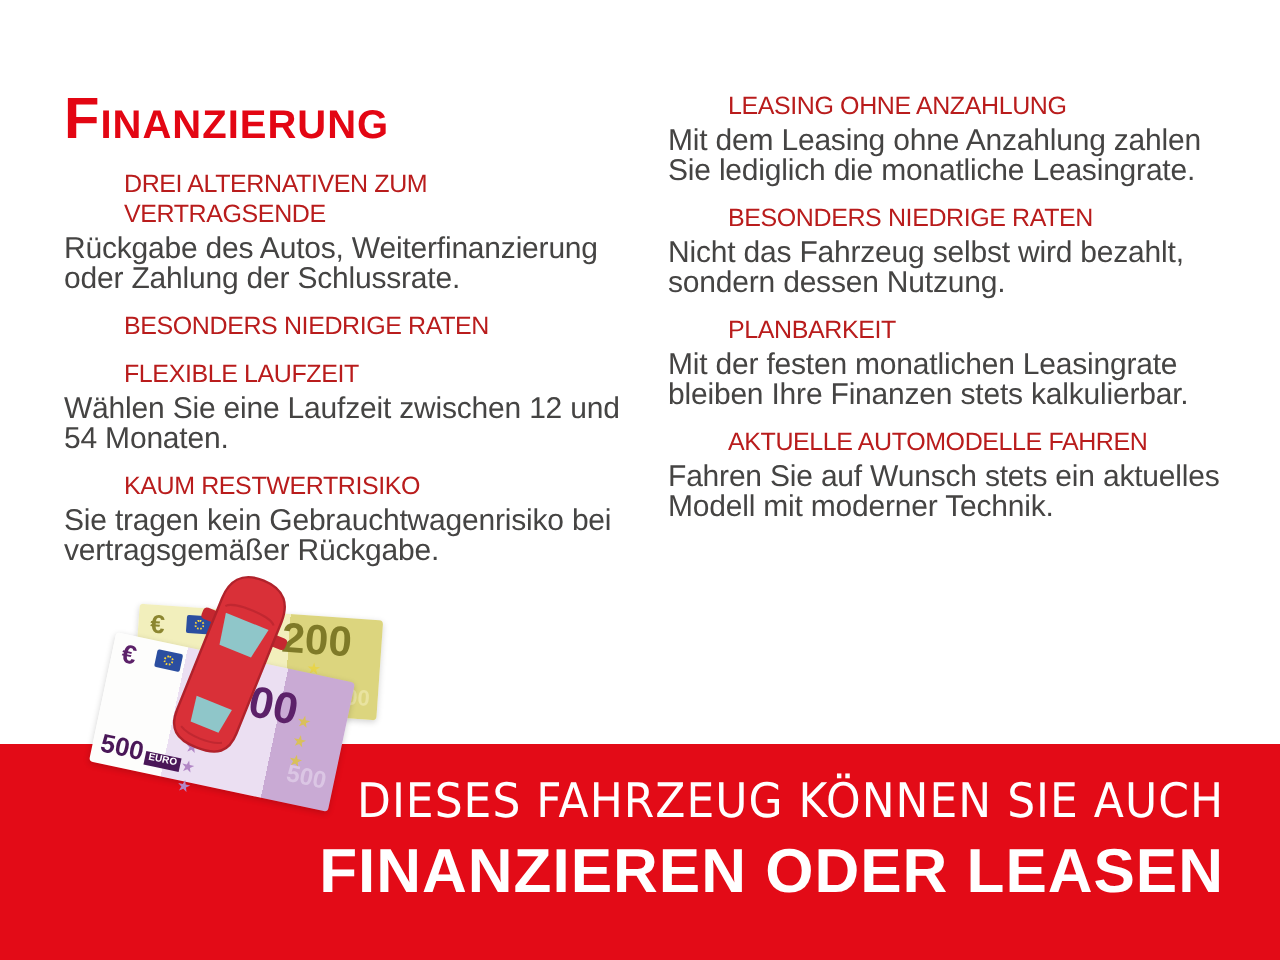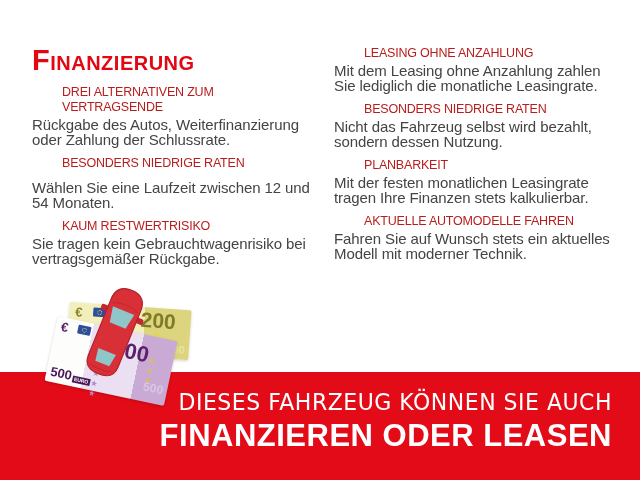--- a/index.html
+++ b/index.html
@@ -140,41 +140,42 @@
       <h1 class="col-title">Finanzierung</h1>
 
       <div class="section">
         <h2>DREI ALTERNATIVEN ZUM VERTRAGSENDE</h2>
         <p>Rückgabe des Autos, Weiterfinanzierung oder Zahlung der Schlussrate.</p>
       </div>
       <div class="section">
         <h2>BESONDERS NIEDRIGE RATEN</h2>
       </div>
       <div class="section">
+        <h2>FLEXIBLE LAUFZEIT</h2>
         <p>Wählen Sie eine Laufzeit zwischen 12 und 54 Monaten.</p>
       </div>
       <div class="section">
         <h2>KAUM RESTWERTRISIKO</h2>
         <p>Sie tragen kein Gebrauchtwagenrisiko bei vertragsgemäßer Rückgabe.</p>
       </div>
     </section>
 
     <section class="col-right">
 
       <div class="section">
         <h2>LEASING OHNE ANZAHLUNG</h2>
         <p>Mit dem Leasing ohne Anzahlung zahlen Sie lediglich die monatliche Leasingrate.</p>
       </div>
       <div class="section">
         <h2>BESONDERS NIEDRIGE RATEN</h2>
         <p>Nicht das Fahrzeug selbst wird bezahlt, sondern dessen Nutzung.</p>
       </div>
       <div class="section">
         <h2>PLANBARKEIT</h2>
-        <p>Mit der festen monatlichen Leasingrate tragen Ihre Finanzen stets kalkulierbar.</p>
+        <p>Mit der festen monatlichen Leasingrate bleiben Ihre Finanzen stets kalkulierbar.</p>
       </div>
       <div class="section">
         <h2>AKTUELLE AUTOMODELLE FAHREN</h2>
         <p>Fahren Sie auf Wunsch stets ein aktuelles Modell mit moderner Technik.</p>
       </div>
     </section>
 
   </div>
 
   <div class="band">

